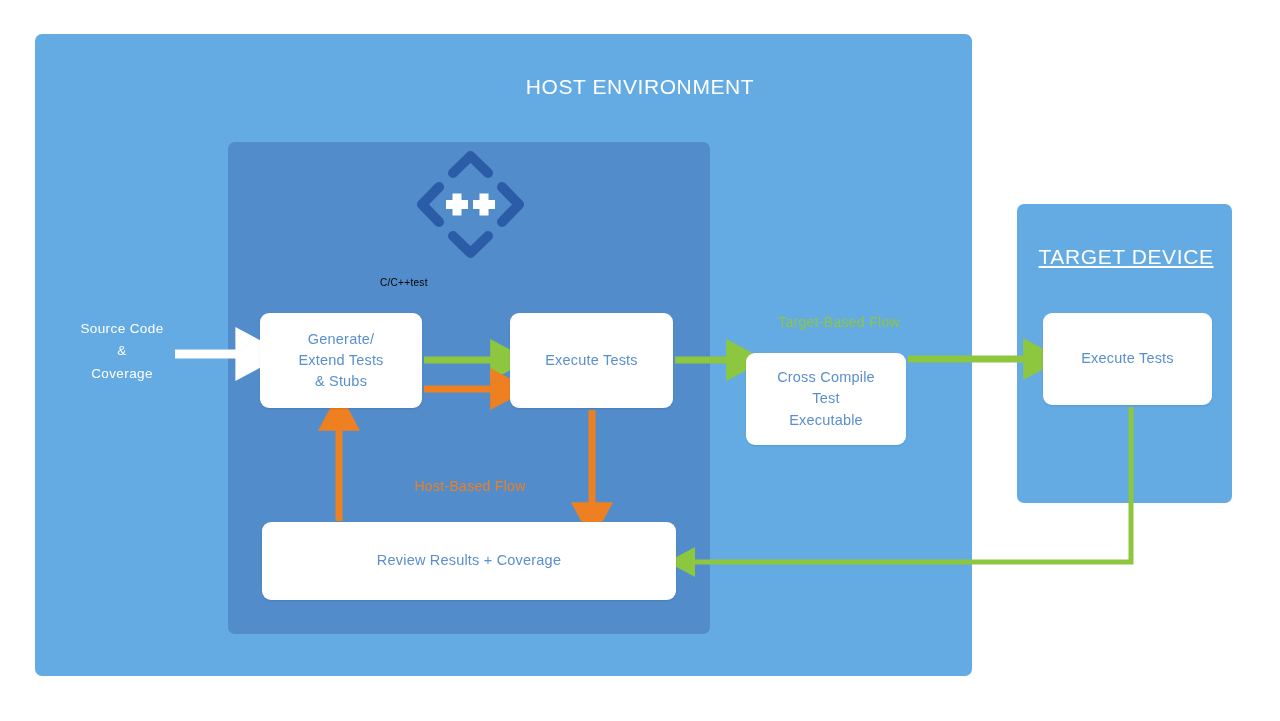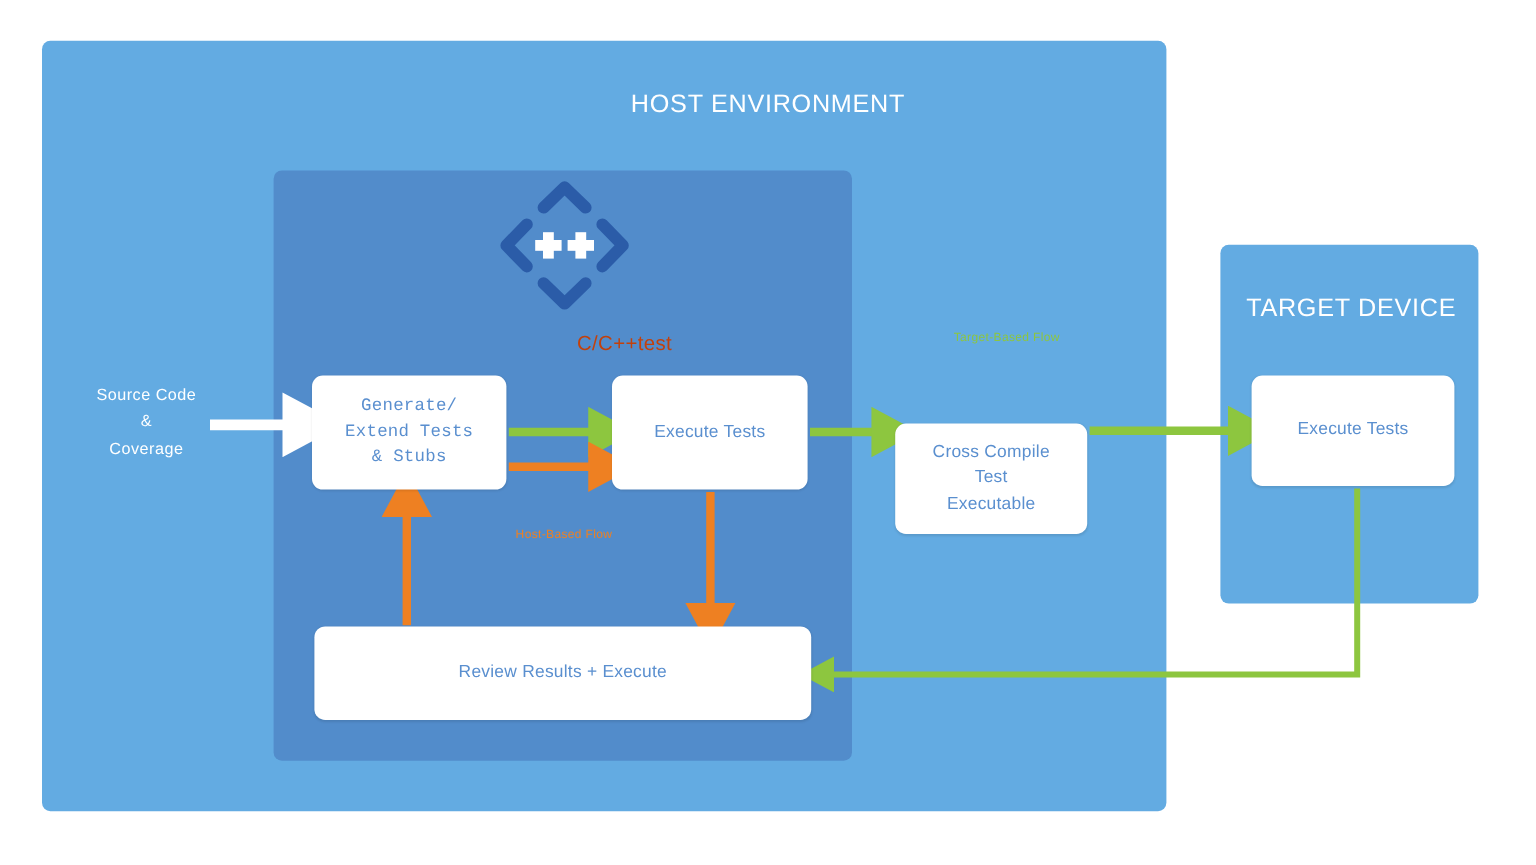--- a/index.html
+++ b/index.html
@@ -60,31 +60,32 @@
   #host-title {
     left: 0; right: 0;
     top: 75px;
     text-align: center;
   }
   #target-title {
     left: 1026px;
     top: 245px;
     width: 200px;
     text-align: center;
+    text-decoration: underline;
   }
 
   
   .product-label {
     position: absolute;
     left: 380px;
     top: 277px;
     width: 180px;
-    text-align: right;
-    color: #c2410c;
-    font-size: 17px;
+    text-align: left;
+    color: #000000;
+    font-size: 10px;
     letter-spacing: 0.3px;
   }
 
   
   .logo {
     position: absolute;
     left: 413px;
     top: 147px;
     width: 115px;
     height: 115px;
@@ -98,21 +99,21 @@
     color: #5A8FCF;
     font-size: 14.5px;
     line-height: 1.45;
     display: flex;
     align-items: center;
     justify-content: center;
     text-align: center;
     box-shadow: 0 1px 2px rgba(0,0,0,0.10);
     letter-spacing: 0.2px;
   }
-  #box-generate   { left: 260px;  top: 313px; width: 162px; height: 95px; font-family: Liberation Mono, monospace; }
+  #box-generate   { left: 260px;  top: 313px; width: 162px; height: 95px; }
   #box-exec-host  { left: 510px;  top: 313px; width: 163px; height: 95px; }
   #box-crosscomp  { left: 746px;  top: 313px; width: 160px; height: 92px; margin-top: 40px; }
   #box-exec-tgt   { left: 1043px; top: 313px; width: 169px; height: 92px; }
   #box-review     { left: 262px;  top: 522px; width: 414px; height: 78px; }
 
   
   .source-label {
     position: absolute;
     left: 52px;
     top: 318px;
@@ -121,23 +122,24 @@
     color: #ffffff;
     font-size: 13.5px;
     font-weight: normal;
     line-height: 1.65;
     letter-spacing: 0.4px;
   }
 
   
   .flow-label {
     position: absolute;
-    font-size: 10px;
+    font-size: 14px;
     letter-spacing: 0.3px;
     white-space: nowrap;
+    margin-top: 38px;
   }
   #label-target-flow {
     left: 754px;
     top: 276px;
     width: 170px;
     text-align: center;
     color: #8DC63F;
   }
   #label-host-flow {
     left: 380px;
@@ -243,16 +245,16 @@
 
   <div class="proc-box" id="box-crosscomp">
     <span>Cross Compile<br>Test<br>Executable</span>
   </div>
 
   <div class="proc-box" id="box-exec-tgt">
     <span>Execute Tests</span>
   </div>
 
   <div class="proc-box" id="box-review">
-    <span>Review Results + Execute</span>
+    <span>Review Results + Coverage</span>
   </div>
 
 </div>
 
 </body></html>

